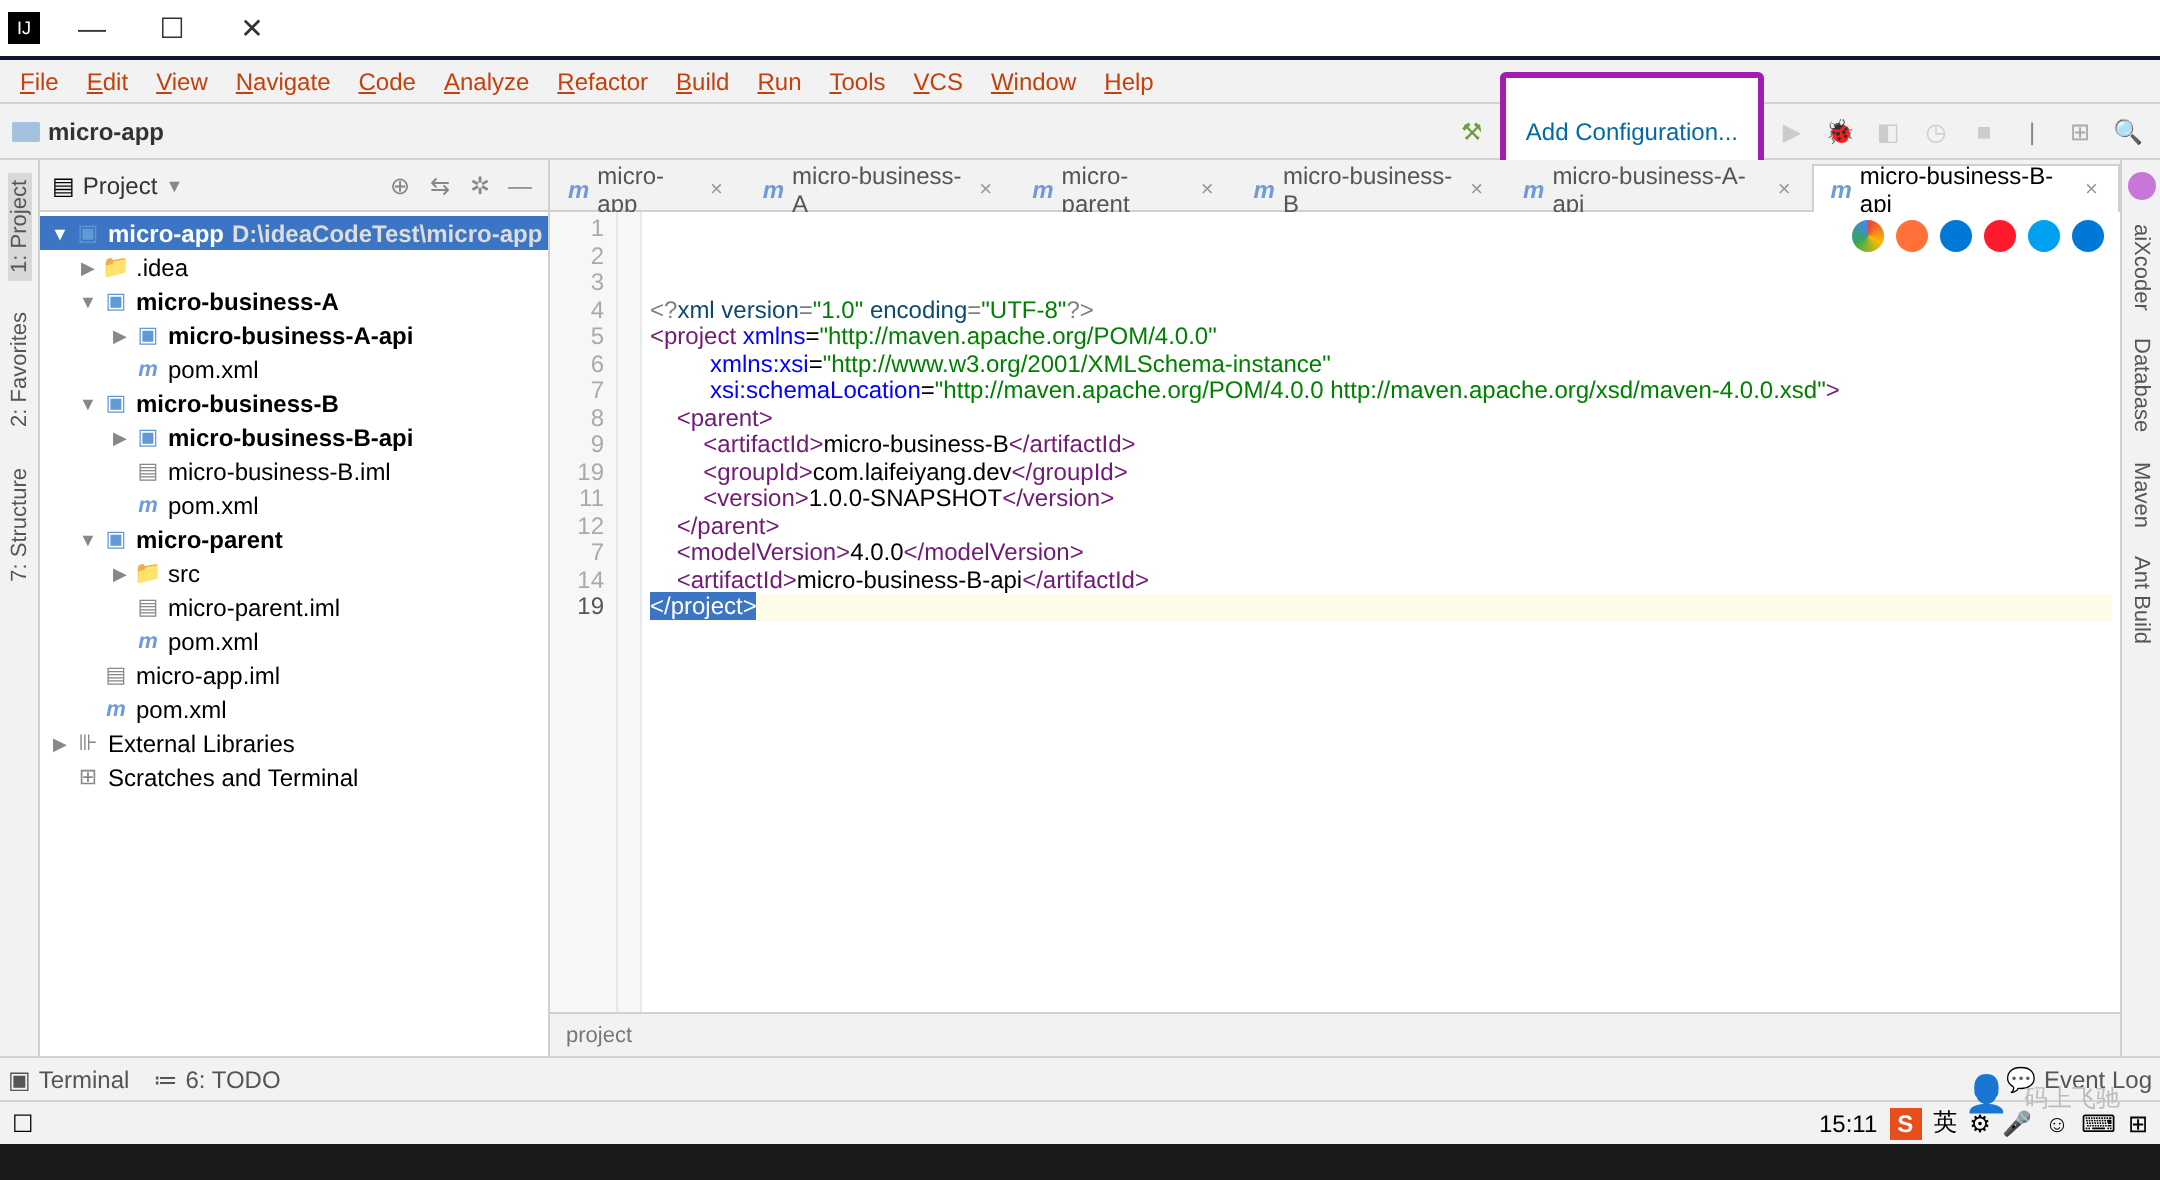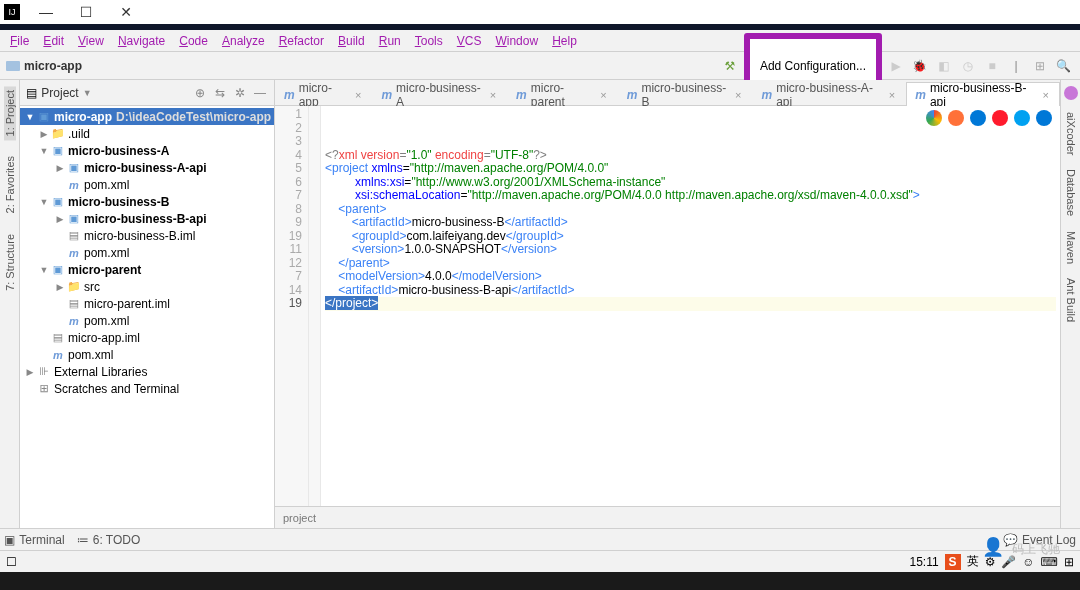--- a/index.html
+++ b/index.html
@@ -1,29 +1,29 @@
 <!DOCTYPE html>
 <html><head>
 <meta charset="utf-8">
 <style>
 * { margin: 0; padding: 0; box-sizing: border-box; font-family: "Segoe UI", Arial, sans-serif; font-size: 12px; }
 body { width: 1080px; height: 590px; background: #fff; display: flex; flex-direction: column; overflow: hidden; color: #000; }
-.titlebar { height: 30px; background: #fff; display: flex; align-items: center; padding: 12px 4px; border-bottom: 6px solid #0f172a; }
+.titlebar { height: 30px; background: #fff; display: flex; align-items: center; padding: 12px 4px; border-bottom: 2px solid #0f172a; }
 .titlebar .icon { width: 16px; height: 16px; background: #000; margin-right: 6px; font-size: 9px; color:#fff; display:flex; align-items:center; justify-content:center;}
 .titlebar .title { flex: 1; color: #333; }
 .win-controls { display: flex; gap: 0; }
 .win-btn { width: 40px; height: 28px; display: flex; align-items: center; justify-content: center; color: #333; font-size: 14px; }
 .menubar { height: 22px; background: #f2f2f2; display: flex; align-items: center; padding: 0 4px; gap: 2px; border-bottom: 1px solid #d0d0d0; }
-.menu-item { padding: 2px 6px; color: #a21caf; }
+.menu-item { padding: 2px 6px; color: #c2410c; }
 .menu-item u { text-decoration: underline; }
 .navbar { height: 28px; background: #f2f2f2; display: flex; align-items: center; padding: 0 6px; border-bottom: 1px solid #d0d0d0; }
 .nav-folder-icon { width: 14px; height: 10px; background: #a4c2e0; margin-right: 4px; border-radius: 1px;}
 .nav-path { font-weight: bold; color: #333; flex: 1; }
 .nav-right { display: flex; align-items: center; gap: 4px; }
-.add-config { border: 6px solid #a21caf; background: #fff; padding: 20px 10px; border-radius: 3px; color:#000000; }
+.add-config { border: 3px solid #a21caf; background: #fff; padding: 20px 10px; border-radius: 3px; color:#0369a1; }
 .tb-btn { width: 20px; height: 20px; display: flex; align-items: center; justify-content: center; color: #aaa; }
 .main { flex: 1; display: flex; overflow: hidden; }
 .left-gutter { width: 20px; background: #f2f2f2; border-right: 1px solid #d0d0d0; display: flex; flex-direction: column; align-items: center; padding-top: 6px; gap: 12px; }
 .vtab { writing-mode: vertical-rl; transform: rotate(180deg); color: #555; padding: 4px 0; font-size: 11px;}
 .right-gutter { width: 20px; background: #f2f2f2; border-left: 1px solid #d0d0d0; display: flex; flex-direction: column; align-items: center; padding-top: 6px; gap: 10px; }
 .rvtab { writing-mode: vertical-rl; color: #555; padding: 2px 0; font-size: 11px; }
 .project-panel { width: 255px; background: #fff; border-right: 1px solid #d0d0d0; display: flex; flex-direction: column; }
 .pp-header { height: 26px; background: #f2f2f2; border-bottom: 1px solid #d0d0d0; display: flex; align-items: center; padding: 0 6px; gap: 4px; }
 .pp-header .lbl { font-weight: normal; color: #333; }
 .pp-header .sp { flex: 1; }
@@ -44,22 +44,22 @@
 .tabbar { height: 26px; background: #f2f2f2; border-bottom: 1px solid #d0d0d0; display: flex; align-items: flex-end; }
 .tab { height: 24px; padding: 0 10px 0 8px; display: flex; align-items: center; gap: 4px; border:1px solid transparent; border-bottom:none; color: #555; margin-bottom:-1px;}
 .tab.active { background: #fff; border-color: #d0d0d0; color: #000; }
 .tab .m { color: #6f9bd8; font-weight: bold; font-style: italic;}
 .tab .close { color: #999; font-size: 11px; margin-left: 3px;}
 .editor-body { flex: 1; display: flex; background: #fff; position: relative; }
 .gutter { width: 34px; background: #f7f7f7; border-right: 1px solid #e8e8e8; text-align: right; padding: 2px 6px 0 0; color: #aaa; font-family: "Consolas", monospace; font-size: 12px; line-height: 13.5px;}
 .gutter .cur { color: #555; }
 .marks { width:12px; background:#f7f7f7; border-right:1px solid #e8e8e8; position:relative;}
 .code { flex: 1; font-family: "Consolas", monospace; font-size: 12px; line-height: 13.5px; padding: 2px 4px; white-space: pre; position:relative;}
-.code .l1 { color:#808080;} .code .l1 .a{color:#ef4444;text-align:right;} .code .l1 .v{color:#008000;}
-.tag { color: #3b82f6; } .attr { color: #0000ff; text-align: center; } .val { color: #008000; } .txt { color: #000; }
+.code .l1 { color:#808080;} .code .l1 .a{color:#0c4a6e;text-align:right;} .code .l1 .v{color:#008000;}
+.tag { color: #701a75; } .attr { color: #0000ff; text-align: center; } .val { color: #008000; } .txt { color: #000; }
 .line { display: block; }
 .line.hl { background: #fdfce9; }
 .sel-span { background: #3b75c4; color: #fff; }
 .browsers { position:absolute; top:4px; right:8px; display:flex; gap:6px; }
 .bicon { width:16px; height:16px; border-radius:50%; }
 .breadcrumb { height: 22px; background: #f2f2f2; border-top: 1px solid #d0d0d0; display: flex; align-items: center; padding: 0 8px; color: #777; font-size: 11px;}
 .bottom-tabs { height: 22px; background: #f2f2f2; border-top: 1px solid #d0d0d0; display: flex; align-items: center; padding: 0 4px; gap: 12px; }
 .bt { color: #555; display:flex; align-items:center; gap:4px;}
 .statusbar { height: 22px; background: #f2f2f2; border-top: 1px solid #d0d0d0; display: flex; align-items: center; padding: 0 6px; gap: 6px; }
 .statusbar .sp { flex: 1; }
@@ -133,21 +133,21 @@
     <div class="tree" id="tree">
         <div class="tree-row ind0 sel">
           <span class="arrow">▼</span>
           <span class="ficon mod-ic">▣</span>
           <span class="lbl bold">micro-app</span>
           <span class="path"> D:\ideaCodeTest\micro-app</span>
         </div>
         <div class="tree-row ind1">
           <span class="arrow">▶</span>
           <span class="ficon folder-ic">📁</span>
-          <span class="lbl">.uild</span>
+          <span class="lbl">.idea</span>
         </div>
         <div class="tree-row ind1">
           <span class="arrow">▼</span>
           <span class="ficon mod-ic">▣</span>
           <span class="lbl bold">micro-business-A</span>
         </div>
         <div class="tree-row ind2">
           <span class="arrow">▶</span>
           <span class="ficon mod-ic">▣</span>
           <span class="lbl bold">micro-business-A-api</span>

